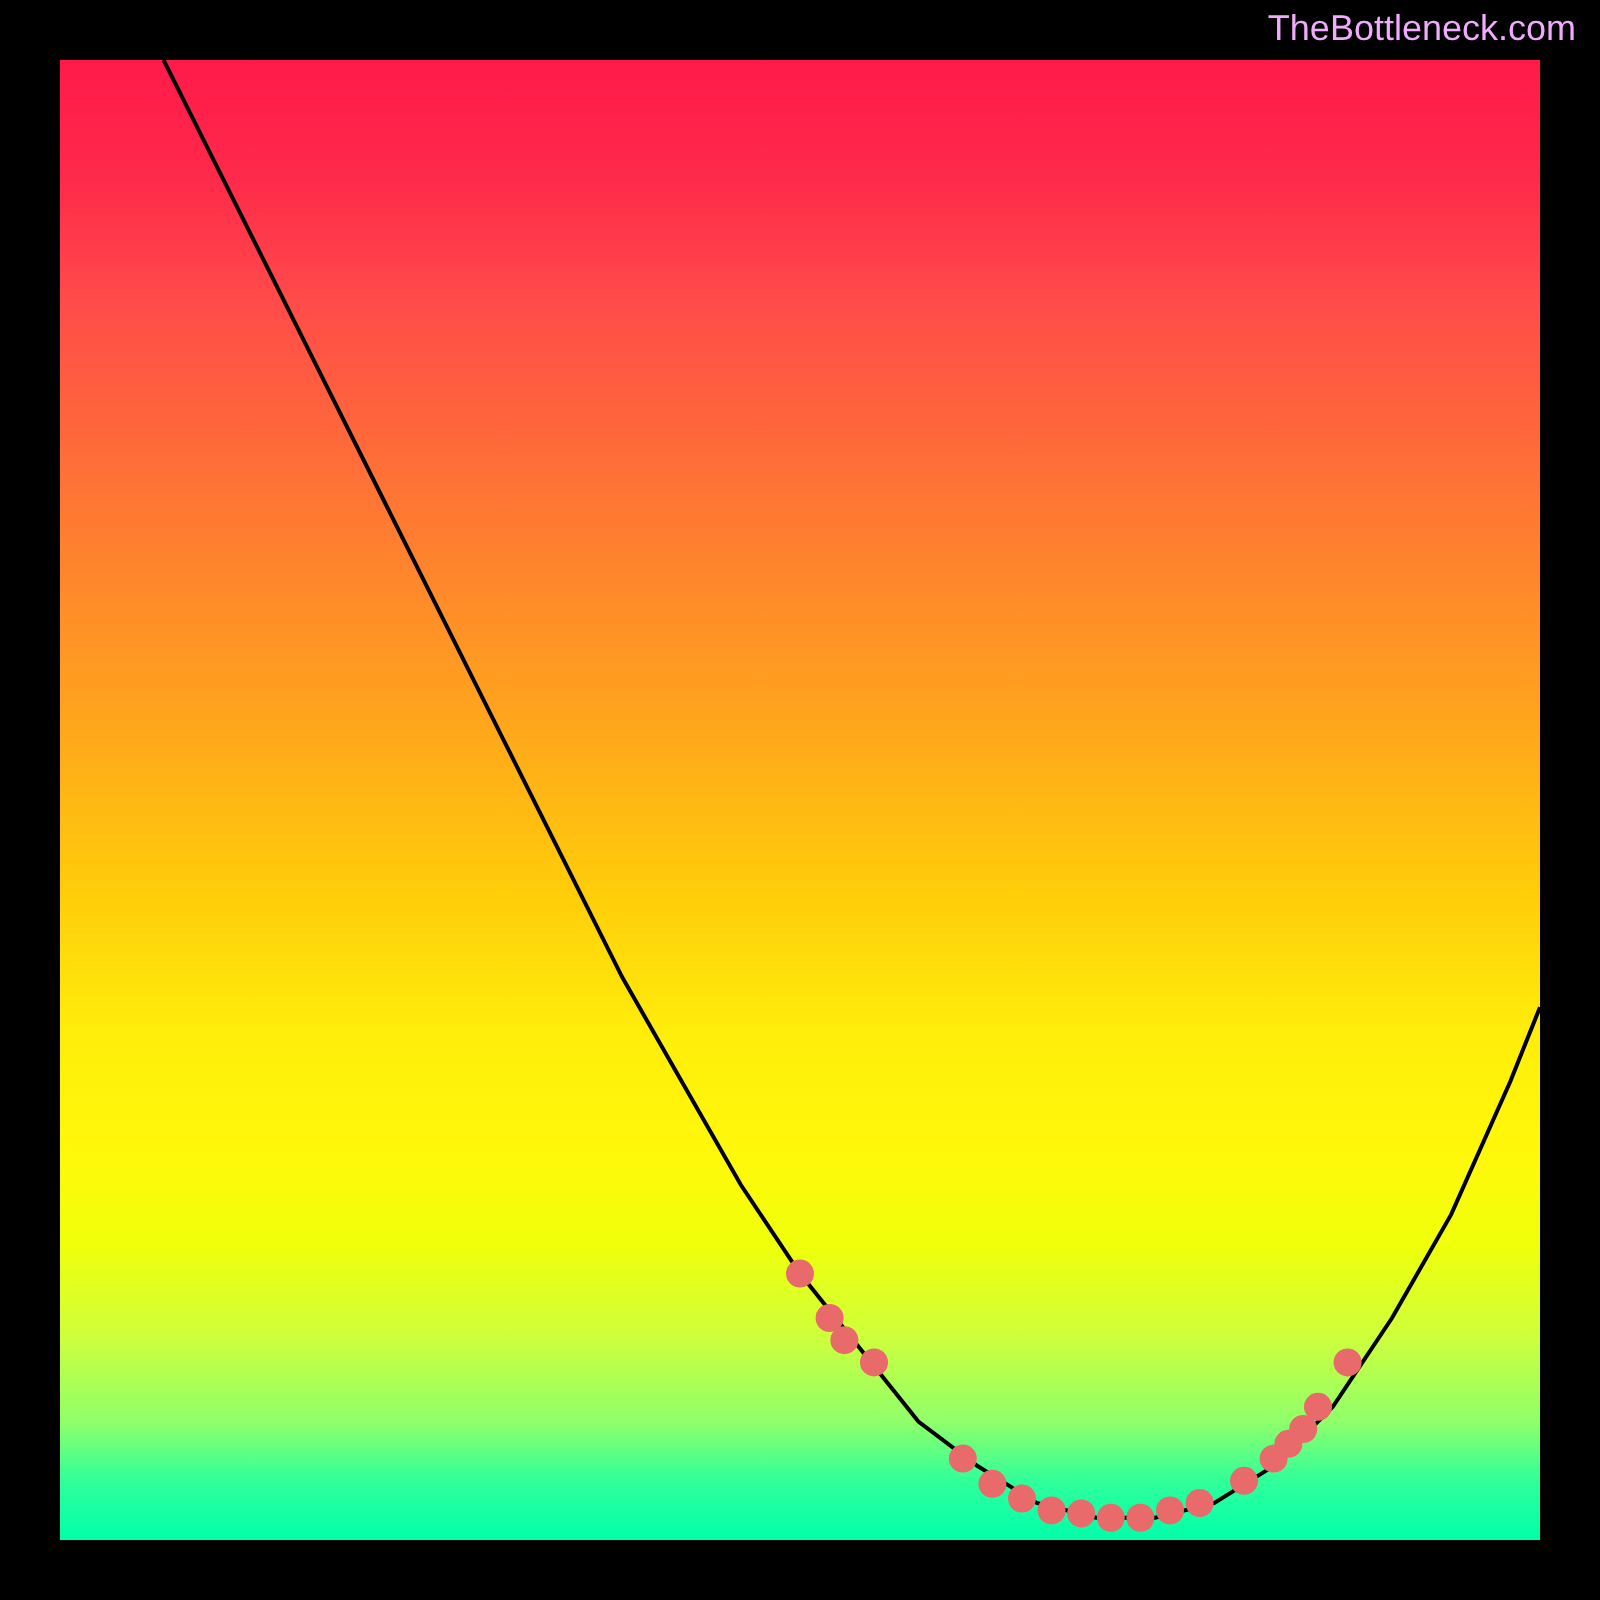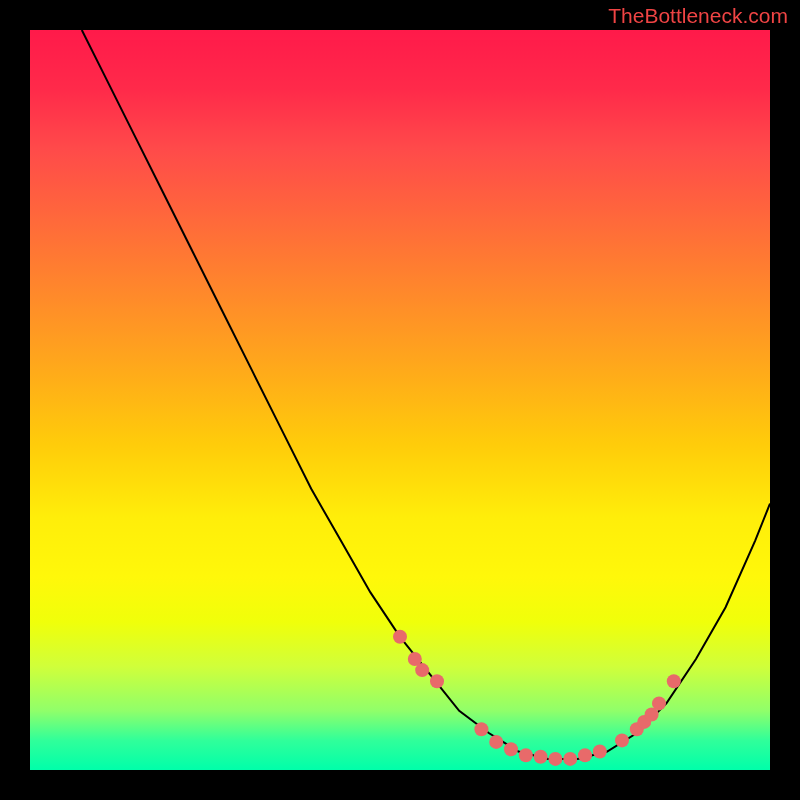--- a/index.html
+++ b/index.html
@@ -8,22 +8,22 @@
     height: 800px;
     background: #000;
     position: relative;
     font-family: Arial, sans-serif;
     overflow: hidden;
   }
   .watermark {
     position: absolute;
     top: 4px;
     right: 12px;
-    color: #ef4444;
-    font-size: 21px;
+    color: #f0abfc;
+    font-size: 18px;
     font-weight: normal;
     z-index: 10;
   }
   .plot-area {
     position: absolute;
     left: 30px;
     top: 30px;
     width: 740px;
     height: 740px;
   }

